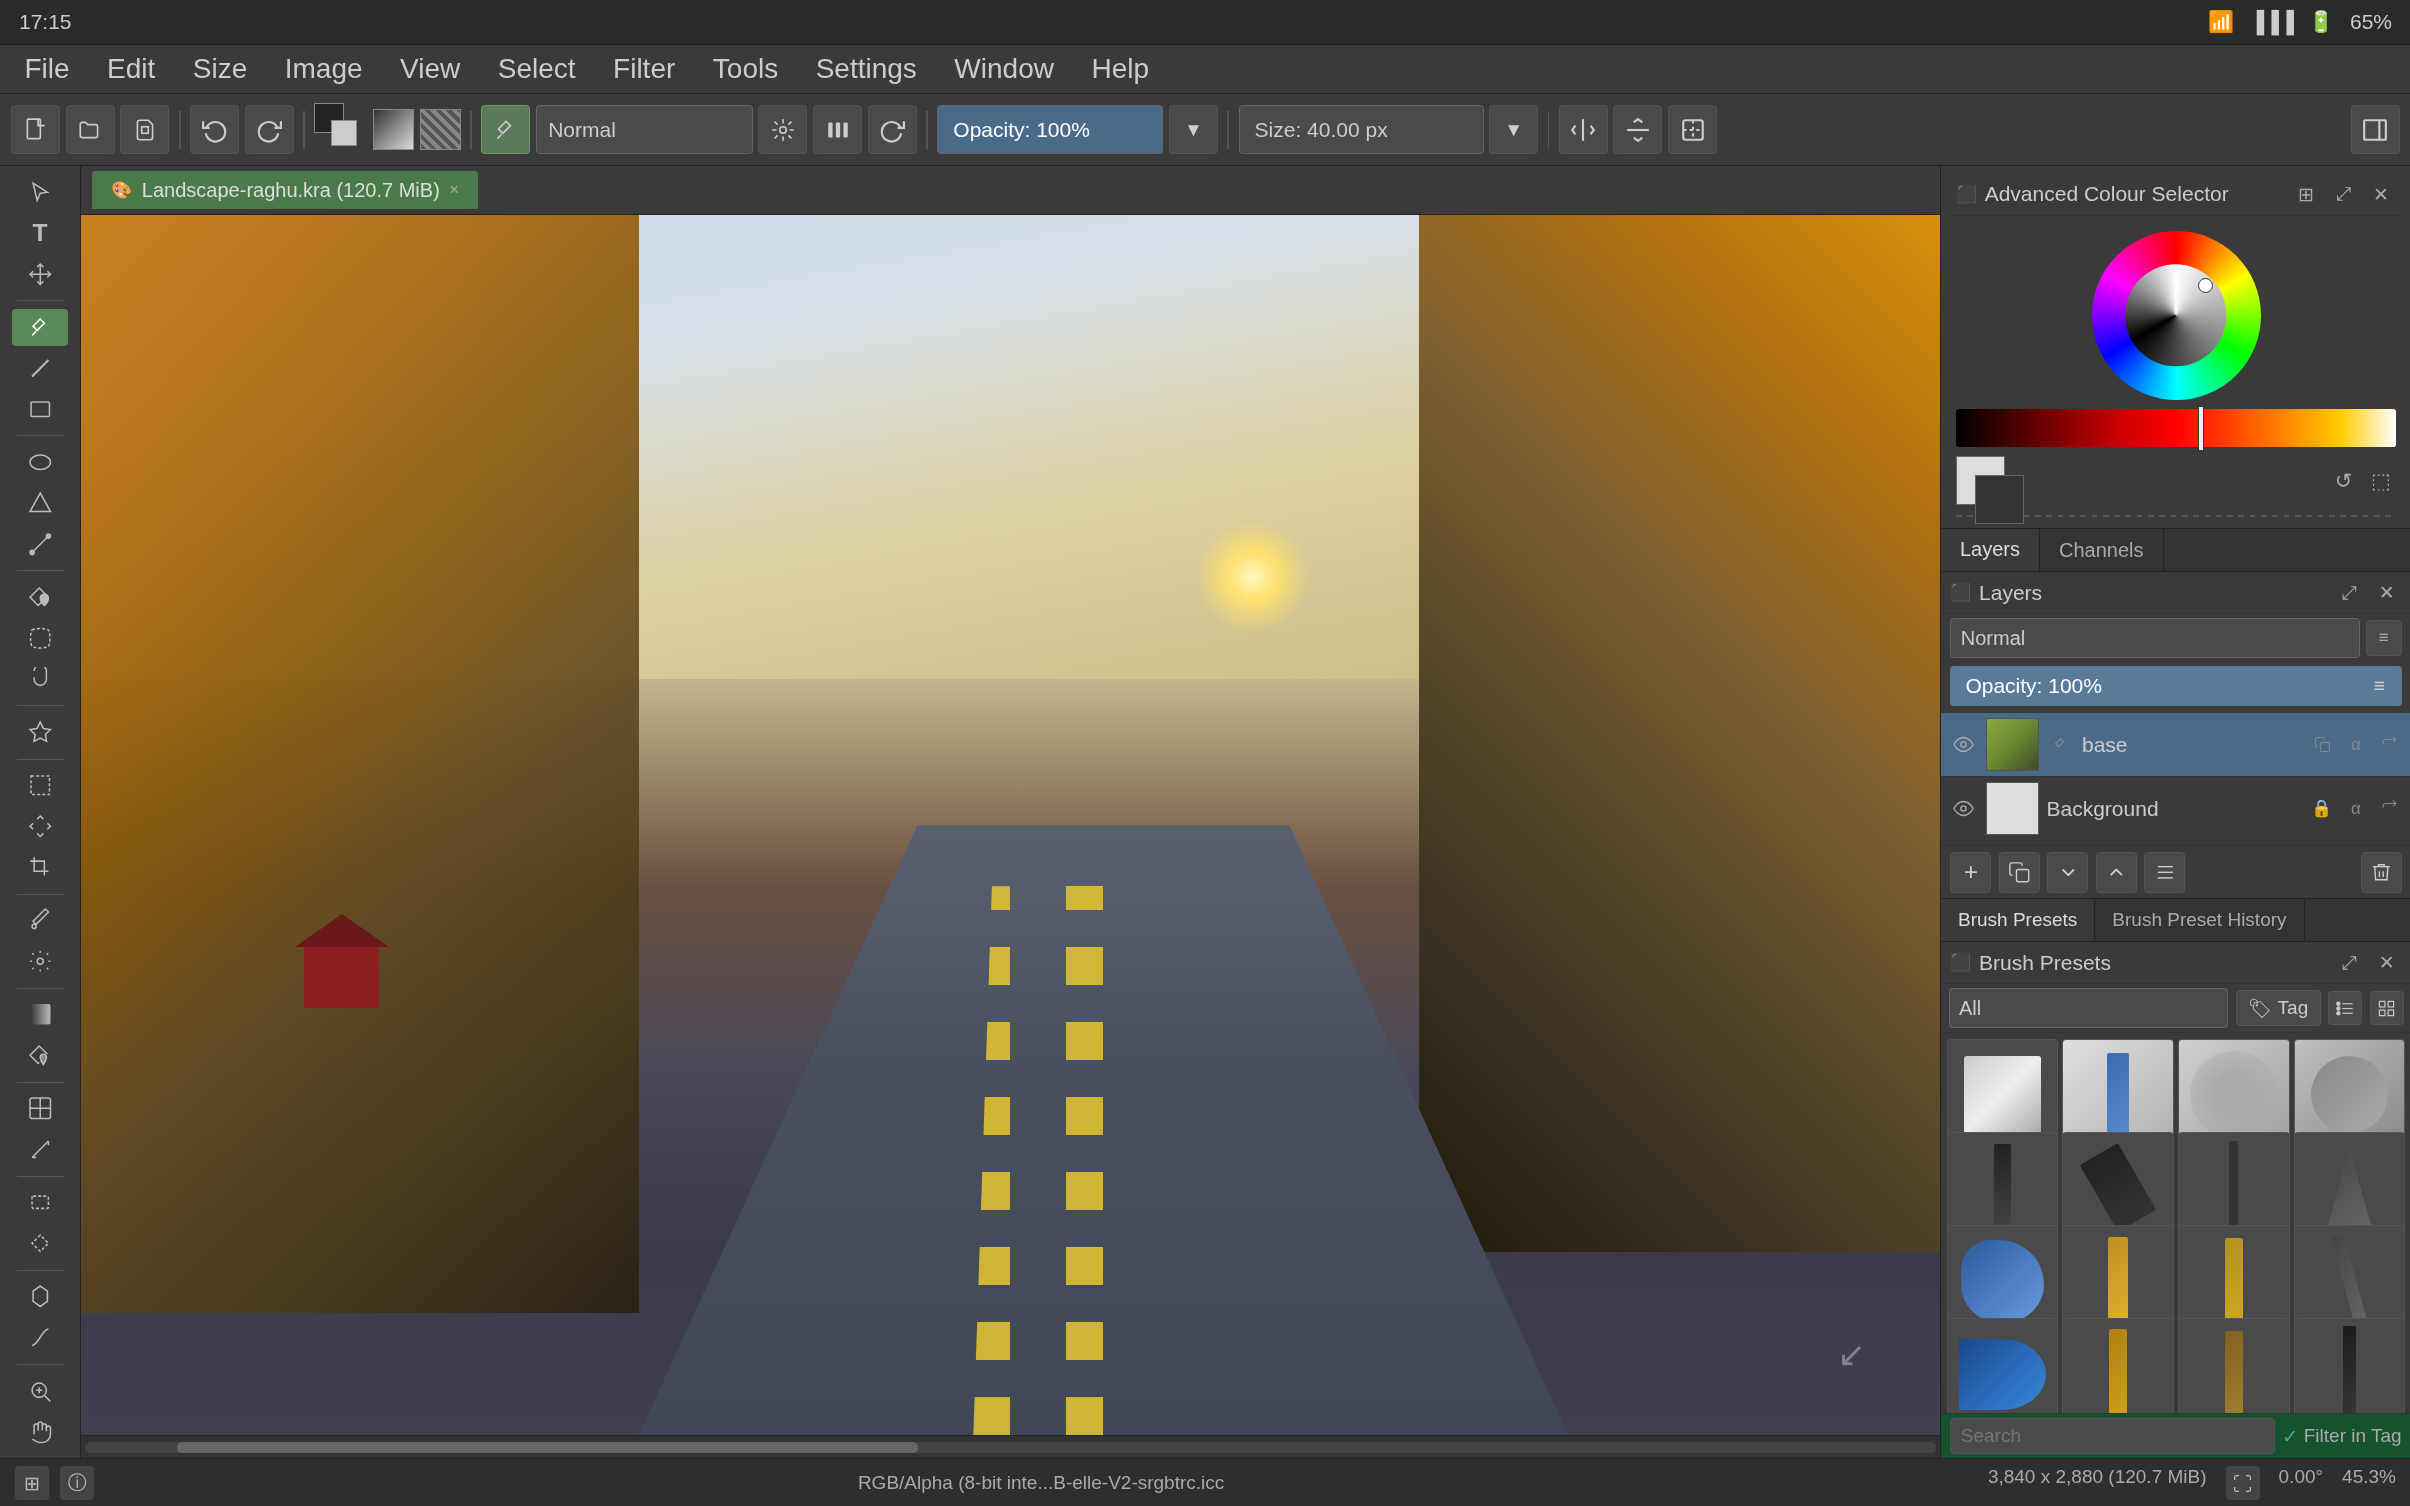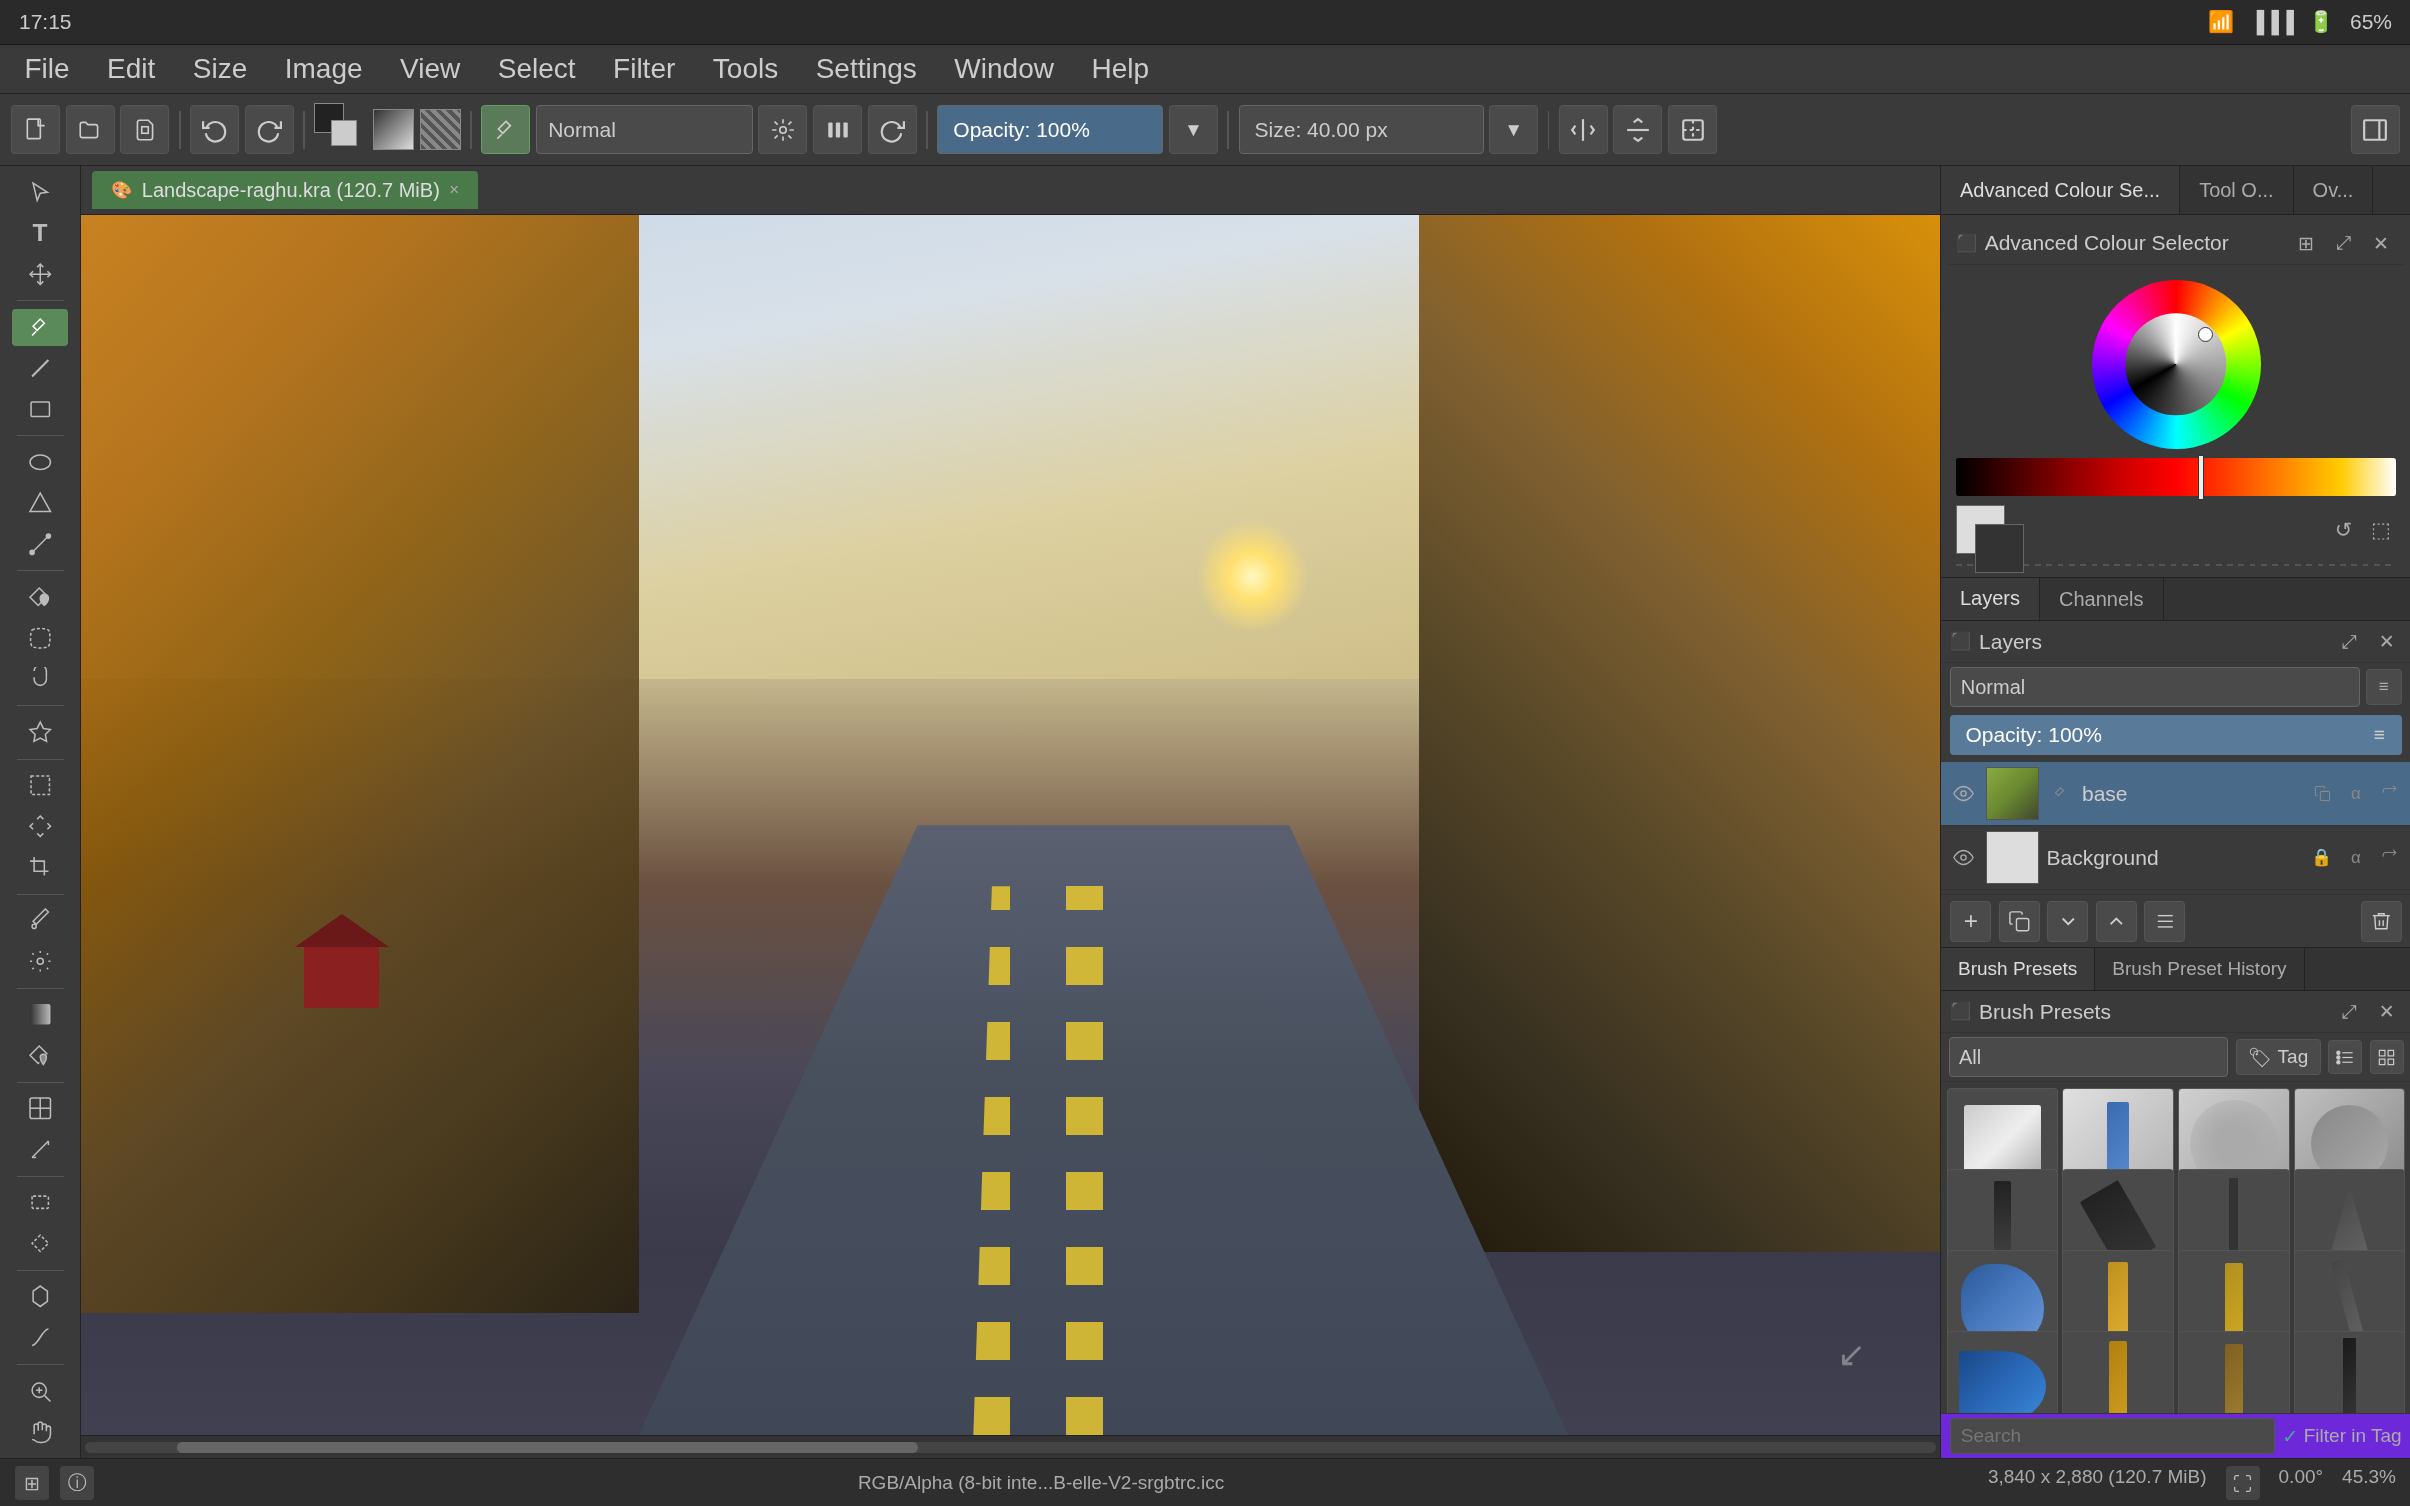--- a/index.html
+++ b/index.html
@@ -843,21 +843,21 @@
     .bp-brown { background: linear-gradient(135deg, #806020 0%, #a08030 100%); width: 16%; height: 78%; border-radius: 1.9px; }
     .bp-dark-sketch { background: linear-gradient(135deg, #1a1a1a 0%, #3a3a3a 100%); width: 12%; height: 88%; border-radius: 0.9px; }
 
     
     #brush-search-bar {
       display: flex;
       align-items: center;
       padding: 3.8px 9.4px;
       gap: 7.5px;
       border-top: 0.9px solid #333;
-      background: #6d28d9;
+      background: #14532d;
     }
     #brush-search-input {
       flex: 1;
       background: #4a4a4a;
       border: 0.9px solid #555;
       border-radius: 3.8px;
       color: #ccc;
       font-size: 19px;
       padding: 3.8px 9.4px;
       height: 36px;
@@ -1307,31 +1307,20 @@
 
     <div id="canvas-scrollbar-h">
       <div class="scrollbar-track">
         <div class="scrollbar-thumb"></div>
       </div>
     </div>
   </div>
 
   <div id="right-panel">
 
-    <div id="right-tabs-top">
-      <div class="right-tab active">
-        <span>Advanced Colour Se...</span>
-      </div>
-      <div class="right-tab">
-        <span>Tool O...</span>
-      </div>
-      <div class="right-tab">
-        <span>Ov...</span>
-      </div>
-    </div>
 
     <div id="advanced-color-panel">
       <div id="panel-header-color">
         <div class="panel-title">
           <span style="font-size:17px;">⬛</span>
           <span>Advanced Colour Selector</span>
         </div>
         <div class="panel-controls">
           <div class="panel-control-btn">⊞</div>
           <div class="panel-control-btn">⤢</div>

